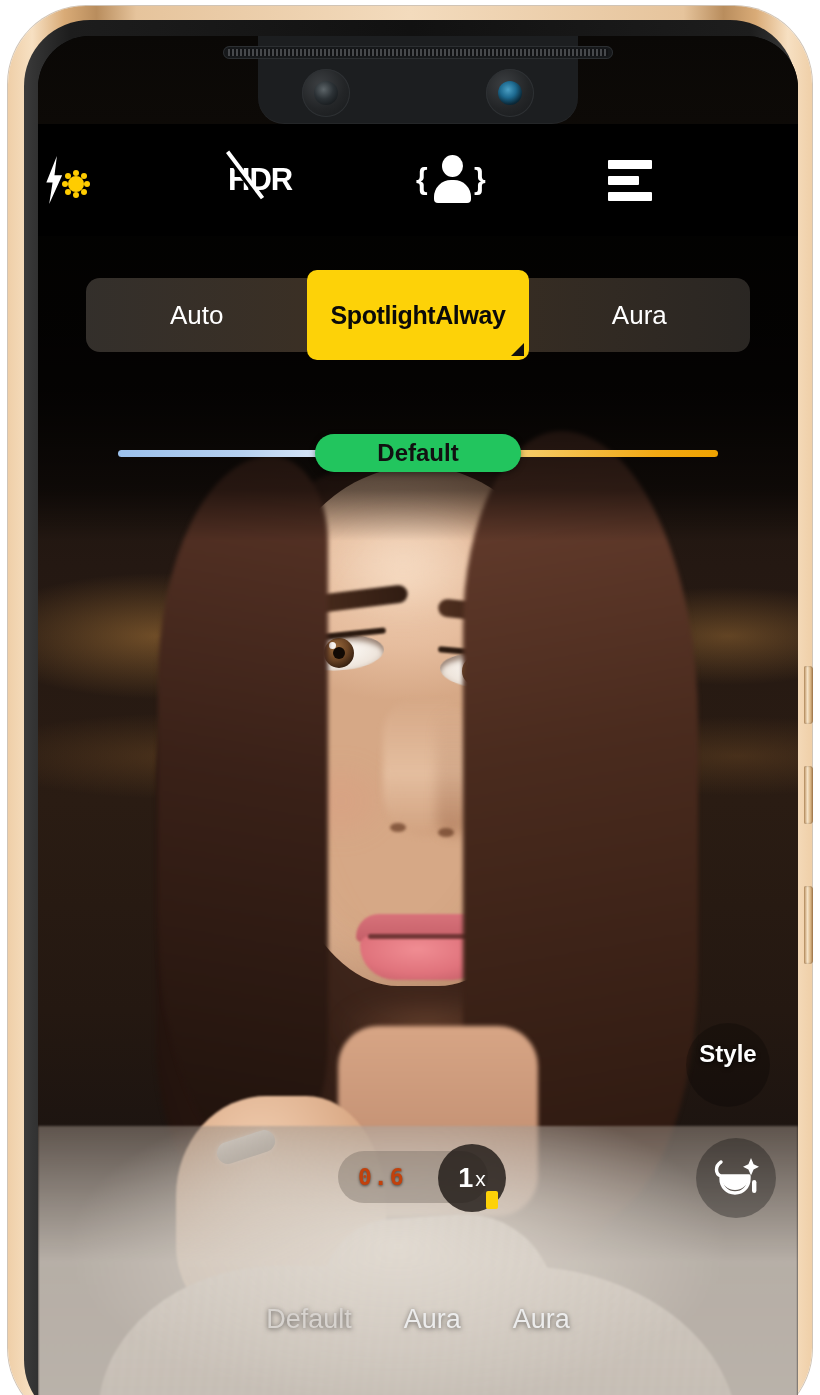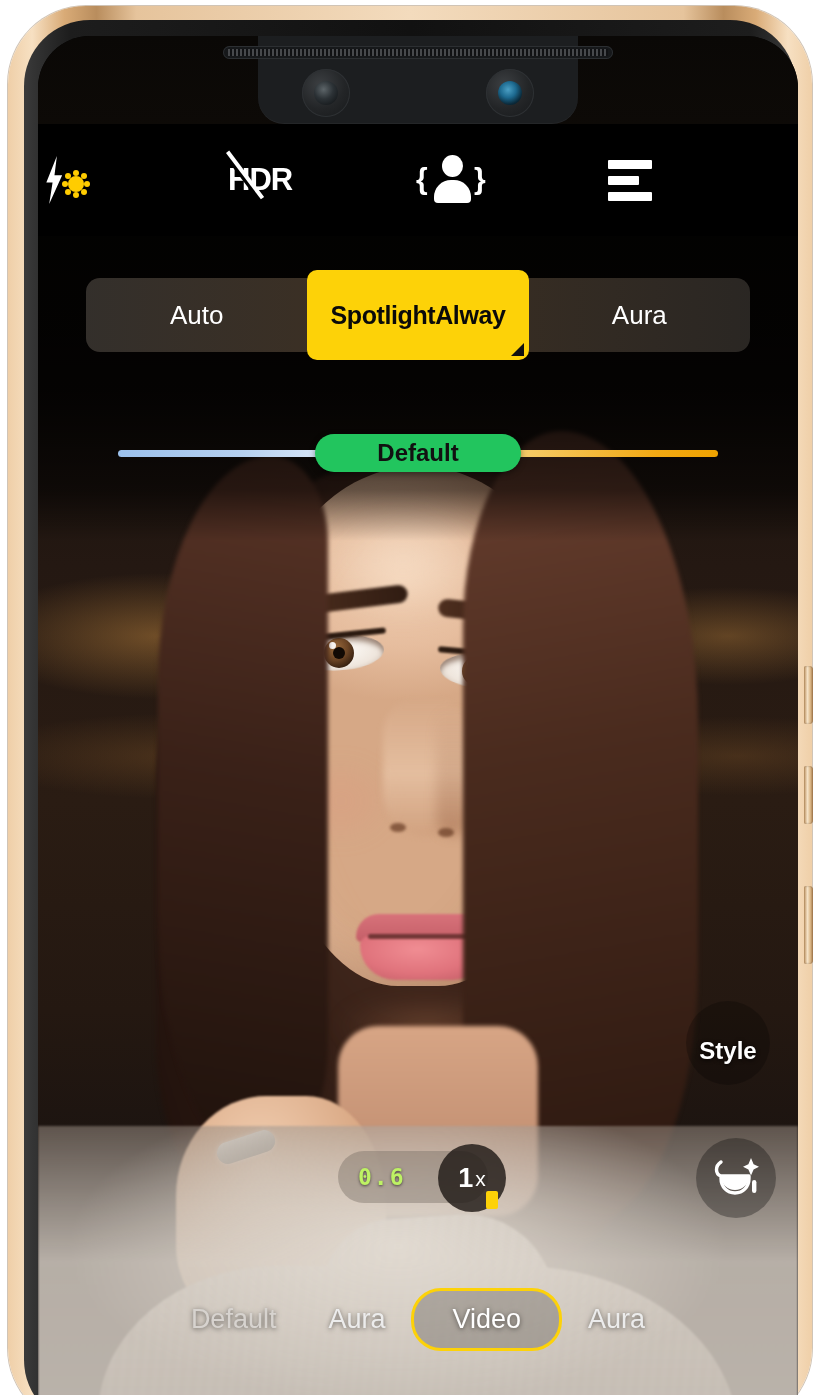--- a/index.html
+++ b/index.html
@@ -232,36 +232,36 @@
     background:linear-gradient(90deg,#9cc1ec 0%,#b6d0ef 45%,#e9f1fb 88%,#ffffff 100%); }
   #tone-track-warm{ position:absolute; right:0; top:16px; width:278px; height:7px; border-radius:4px;
     background:linear-gradient(90deg,#f6d89a 0%,#f6c85f 35%,#f2a913 78%,#efa200 100%); }
   #tone-thumb{ position:absolute; left:50%; transform:translateX(-50%); top:0;
     width:206px; height:38px; border-radius:20px; background:#22c55e;
     display:flex; align-items:center; justify-content:center;
     font:700 24px/1 "Liberation Sans", sans-serif; color:#111;
     box-shadow:0 2px 6px rgba(0,0,0,.4); }
 
   
-  #style-button{ position:absolute; right:20px; top:965px; width:100px; height:62px;
-    display:flex; align-items:flex-end; justify-content:center;
+  #style-button{ position:absolute; right:20px; top:987px; width:100px; height:62px;
+    display:flex; align-items:center; justify-content:center;
     font:700 24px/1 "Liberation Sans", sans-serif; color:#fff;
     text-shadow:0 1px 4px rgba(0,0,0,.85); }
   #style-button::before{ content:""; position:absolute; left:8px; top:0; width:84px; height:84px;
     border-radius:50%; background:rgba(0,0,0,.24); }
   #style-button span{ position:relative; z-index:1; }
   #beauty-effect-button{ position:absolute; right:22px; top:1102px; width:80px; height:80px;
     border-radius:50%; background:rgba(0,0,0,.30);
     display:flex; align-items:center; justify-content:center; }
 
   
   #zoom-control{ position:absolute; left:300px; top:1115px; width:150px; height:52px;
     border-radius:26px; background:rgba(120,110,100,.42);
     display:flex; align-items:center; padding-left:20px; }
-  #zoom-level-0-6{ font:700 23px/1 "Liberation Sans", sans-serif; color:#bef264;
+  #zoom-level-0-6{ font:700 23px/1 "Liberation Sans", sans-serif; color:#c2410c;
     letter-spacing:2px; font-family:"DejaVu Sans Mono", monospace; text-shadow:0 1px 3px rgba(0,0,0,.6); }
   #zoom-level-1x{ position:absolute; left:400px; top:1108px; width:68px; height:68px;
     border-radius:50%; background:rgba(32,26,22,.82);
     display:flex; align-items:center; justify-content:center; }
   #zoom-level-1x .val{ font:700 27px/1 "Liberation Sans", sans-serif; color:#fff; }
   #zoom-level-1x .x{ font:400 21px/1 "Liberation Sans", sans-serif; color:#fff; margin-left:2px; }
   #zoom-indicator-dot{ position:absolute; left:448px; top:1155px; width:12px; height:18px;
     border-radius:2px; background:#fdd208; }
 
   
@@ -407,23 +407,20 @@
     </div>
     <div id="zoom-indicator-dot"></div>
 
     <div id="camera-mode-tabs">
       <div class="mode-tab dim">
         <span>Default</span>
       </div>
       <div class="mode-tab">
         <span>Aura</span>
       </div>
-      <div class="mode-tab selected">
-        <span>Video</span>
-      </div>
       <div class="mode-tab">
         <span>Aura</span>
       </div>
     </div>
 
     <div id="notch">
       <div class="front-cam" id="front-camera-left"></div>
       <div class="front-cam" id="front-camera-right"></div>
     </div>
     <div id="speaker-grille"></div>

